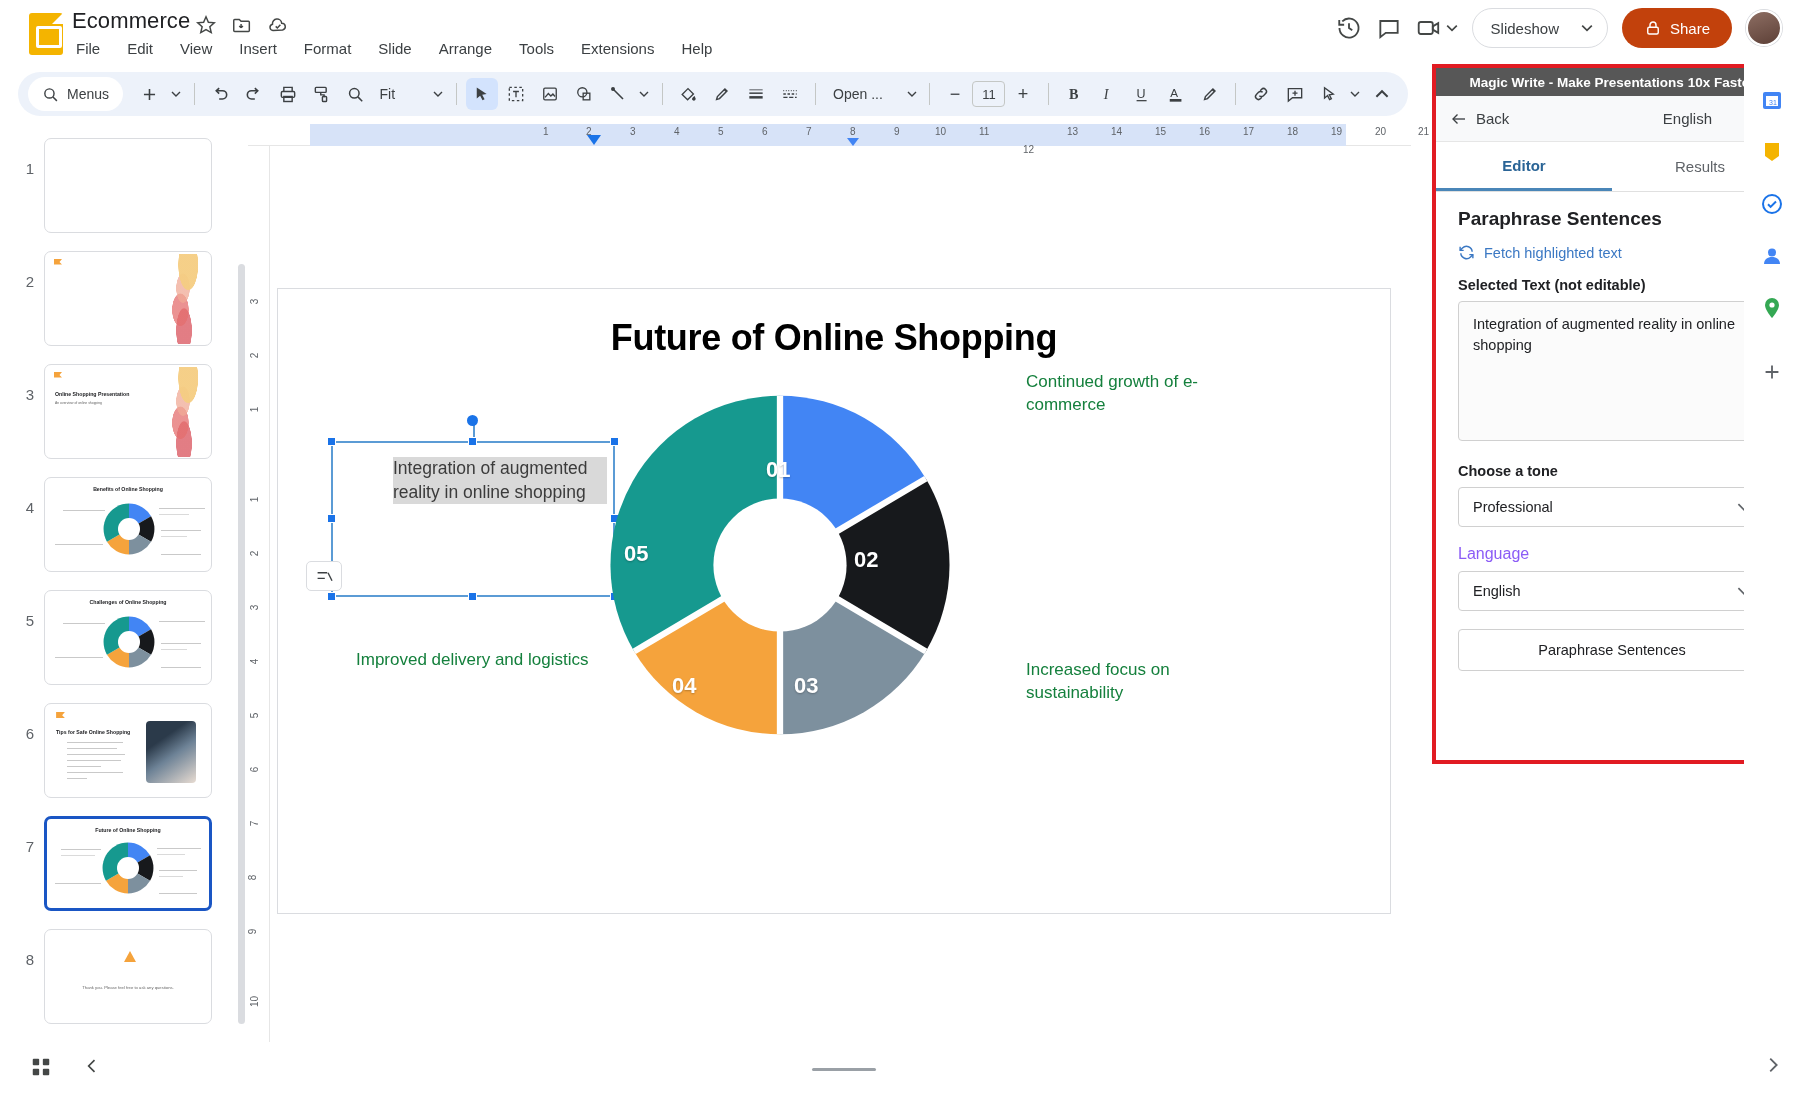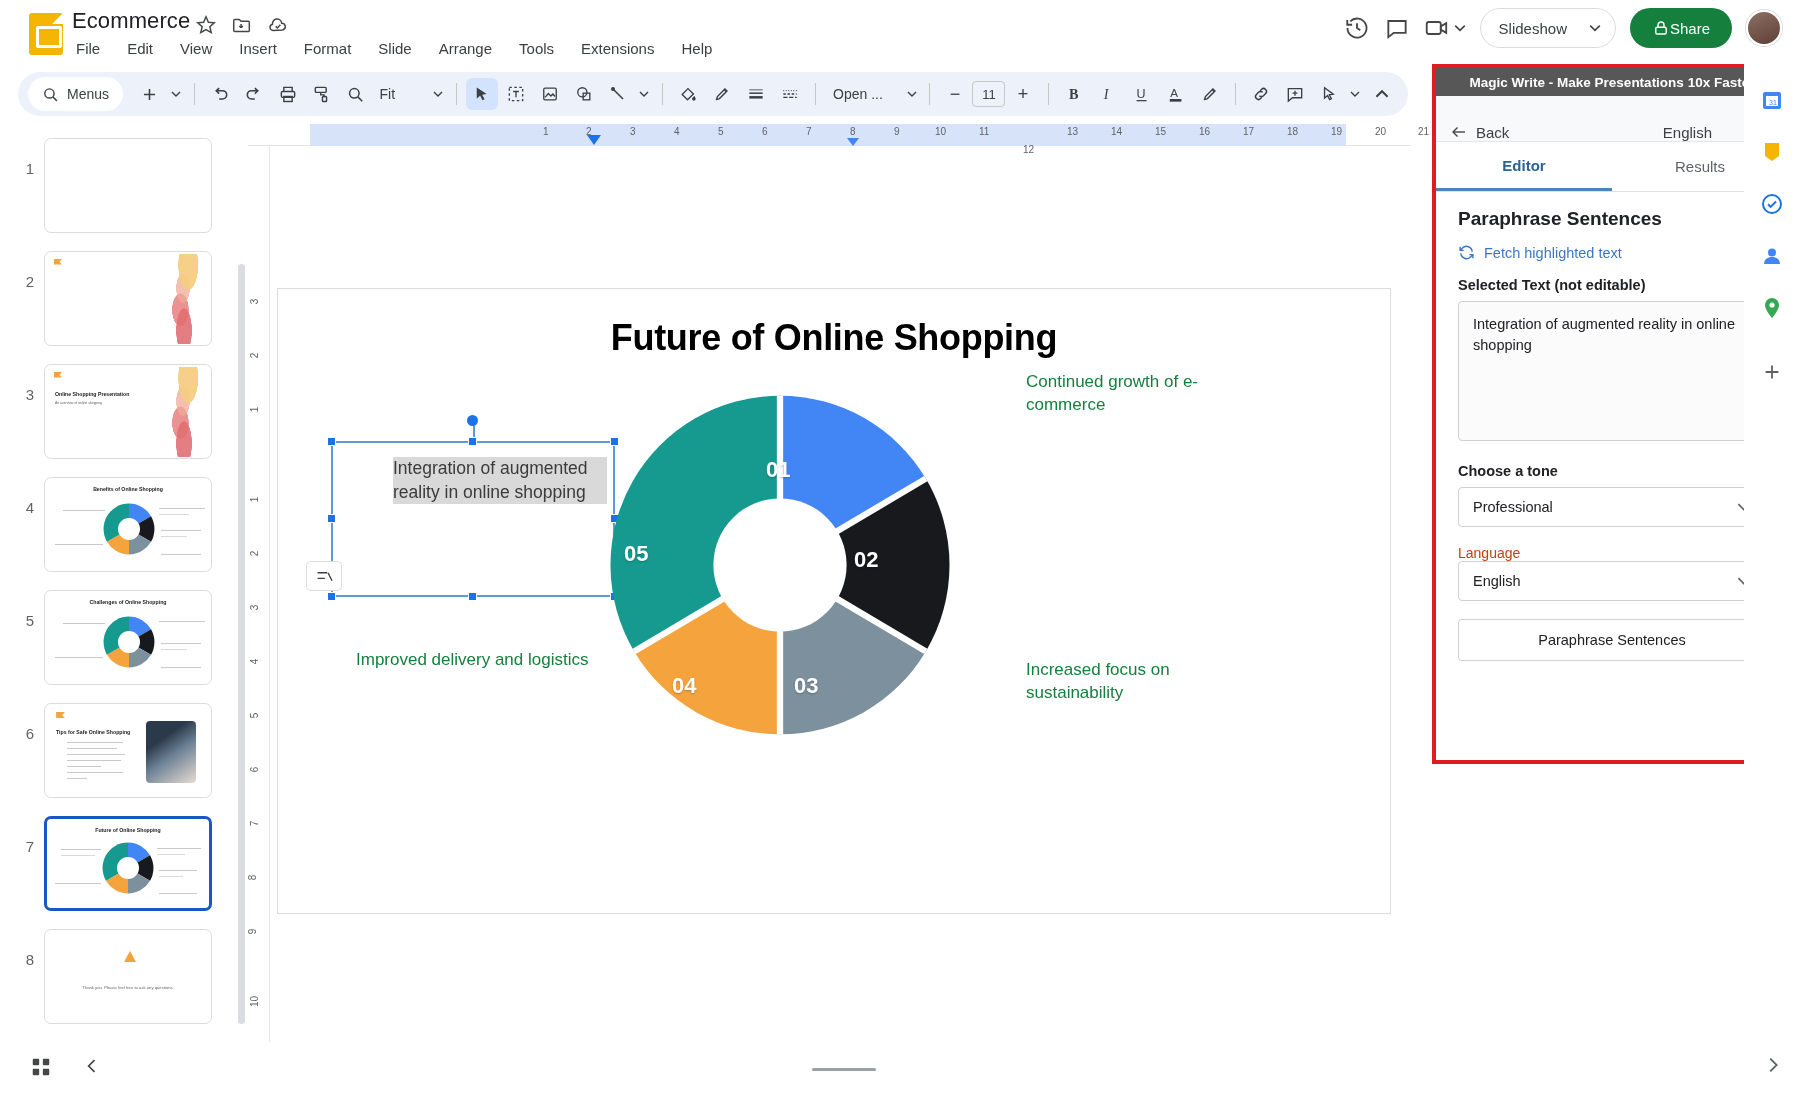--- a/index.html
+++ b/index.html
@@ -40,22 +40,22 @@
 
   .topright { position:absolute; right: 18px; top: 8px; display:flex; align-items:center; gap: 14px; }
   .tr-icon { width:26px; height:26px; color:#444746; }
   .tr-btn { display:flex; align-items:center; gap:4px; cursor:default; }
   .slideshow-grp {
     display:flex; align-items:center; border:1px solid #dadce0; border-radius: 20px; height: 40px;
     padding: 0 4px 0 0; background:#fff;
   }
   .slideshow-btn { font-size:15px; color:#3c4043; padding: 0 12px 0 18px; }
   .share-btn {
-    display:flex; align-items:center; height:40px; padding: 0 22px;
-    background:#15803d; color:#fff; border-radius: 20px; font-size:15px;
+    display:flex; align-items:center; gap:8px; height:40px; padding: 0 22px;
+    background:#c2410c; color:#fff; border-radius: 20px; font-size:15px;
   }
   .avatar {
     width: 36px; height: 36px; border-radius: 50%;
     background: linear-gradient(160deg,#8d6e63,#5d4037); border:2px solid #fff;
     box-shadow: 0 0 0 1px #dadce0;
   }
 
   
   .toolbar {
     position:absolute; left: 18px; top: 72px; width: 1390px; height: 44px;
@@ -164,36 +164,36 @@
   .mw-panel {
     position:absolute; right: 8px; top: 64px; width: 360px; height: 700px;
     border: 4px solid #e11b22; background:#fff;
   }
   .mw-header {
     height: 28px; background:#575757; color:#fff; display:flex; align-items:center;
     justify-content:center; position:relative; font-size:13.5px; font-weight:700;
   }
   .mw-close { position:absolute; right: 6px; top: 4px; font-size: 17px; color:#fff; line-height:1; }
   .mw-nav {
-    height: 46px; display:flex; align-items:flex-end; background:#f8f9fa; padding: 0 14px;
+    height: 46px; display:flex; align-items:center; background:#f8f9fa; padding: 0 14px;
     border-bottom:1px solid #e6e6e6; justify-content:space-between;
   }
   .mw-back { display:flex; align-items:center; gap:8px; font-size:15px; color:#3c4043; }
   .mw-langsel { display:flex; align-items:center; gap:48px; font-size:15px; color:#3c4043; }
   .mw-tabs { display:flex; height: 50px; border-bottom:1px solid #e0e0e0; }
   .mw-tab {
     flex:1; display:flex; align-items:center; justify-content:center;
     font-size: 15px; color:#5f6368;
   }
   .mw-tab.active { color:#2a6496; border-bottom: 3px solid #4a86b8; font-weight:600; }
   .mw-body { padding: 16px 22px 0 22px; }
   .mw-h2 { font-size: 19px; font-weight:700; color:#202124; margin-bottom: 14px; }
   .mw-fetch { display:flex; align-items:center; gap:9px; font-size:14.5px; color:#3b78c3; margin-bottom: 16px; }
   .mw-label { font-size: 14.5px; color:#202124; font-weight:600; margin-bottom: 8px; }
-  .mw-label-n { font-size: 14px; color:#c2410c; }
+  .mw-label-n { font-size: 16px; color:#8b5cf6; margin-bottom: 8px; }
   .mw-textarea {
     width: 100%; height: 140px; border: 1px solid #d0d0d0; border-radius: 4px;
     background:#fbfbfb; padding: 12px 14px; font-size: 14.5px; color:#202124;
     line-height:1.45; resize:none; font-family:"Liberation Sans", sans-serif;
     margin-bottom: 18px;
   }
   .mw-select {
     width: 100%; height: 40px; border:1px solid #d0d0d0; border-radius: 4px;
     display:flex; align-items:center; justify-content:space-between;
     padding: 0 14px; font-size: 14.5px; color:#202124; margin-bottom: 18px; background:#fff;

